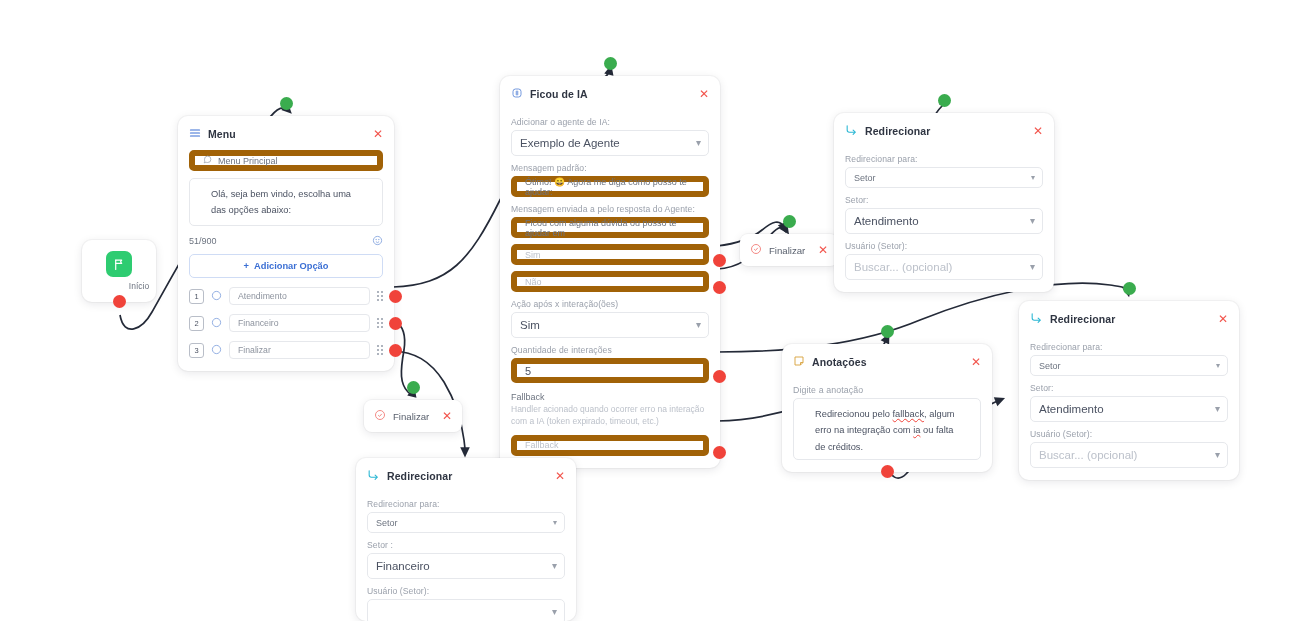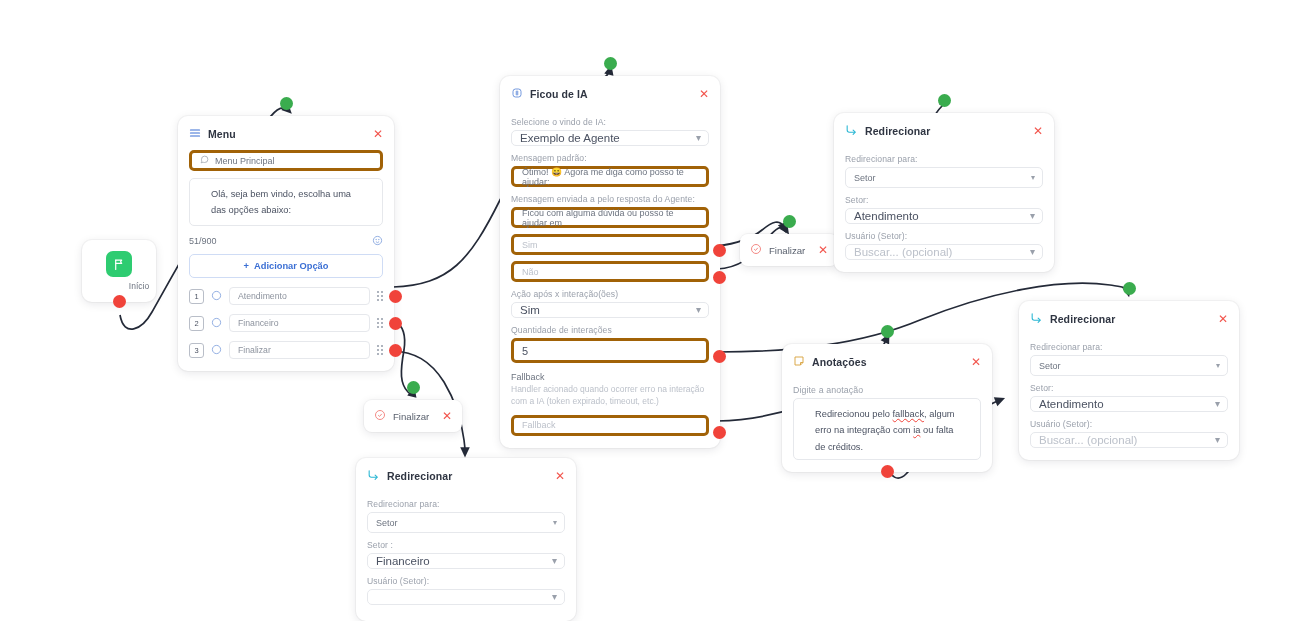--- a/index.html
+++ b/index.html
@@ -49,21 +49,21 @@
     font-weight: normal;
   }
   .node-body { padding: 0 11px 12px 11px; }
   .fld-label {
     font-size: 8.6px;
     color: #9aa0ab;
     margin: 7px 0 3px 0;
     letter-spacing: .1px;
   }
   .inp {
-    border: 3px solid #a16207;
+    border: 6px solid #a16207;
     border-radius: 5px;
     height: 21px;
     display: flex; align-items: center;
     padding: 0 8px;
     font-size: 9px;
     color: #6d7480;
     box-sizing: border-box;
     background: #fff;
   }
   .inp.big { height: 25px; font-size: 11px; color: #4b5262; }
@@ -72,21 +72,21 @@
     border: 1px solid #e6e8ec;
     border-radius: 5px;
     height: 21px;
     display: flex; align-items: center; justify-content: space-between;
     padding: 0 7px 0 8px;
     font-size: 9px;
     color: #6d7480;
     box-sizing: border-box;
     background: #fff;
   }
-  .sel.big { height: 16px; font-size: 11.5px; color: #4b5262; }
+  .sel.big { height: 26px; font-size: 11.5px; color: #4b5262; }
   .sel.ph { color: #bcc1ca; }
   .chev { color: #9aa0ab; font-size: 8px; line-height: 1; }
   .sel.big .chev { font-size: 10px; }
   .ta {
     border: 1px solid #e6e8ec;
     border-radius: 5px;
     padding: 7px 21px;
     font-size: 9.3px;
     color: #4b5262;
     line-height: 1.75;
@@ -349,21 +349,21 @@
       <span>
         <svg width="12" height="12" viewBox="0 0 24 24" fill="none" stroke="#5b87d8" stroke-width="1.7">
           <rect x="4" y="4" width="16" height="16" rx="5"></rect>
             <path d="M12 7v10M9 10h6M9 14h6"></path>
         </svg>
       </span>
       <span class="node-title">Ficou de IA</span>
       <span class="close-x">✕</span>
     </div>
     <div class="node-body">
-      <div class="fld-label">Selecione o vindo de IA:</div>
+      <div class="fld-label">Adicionar o agente de IA:</div>
       <div class="sel big">
         <span>Exemplo de Agente</span>
         <span class="chev">▾</span>
       </div>
 
       <div class="fld-label">Mensagem padrão:</div>
       <div class="inp">
         <span>Ótimo! 😀 Agora me diga como posso te ajudar:</span>
       </div>
 

